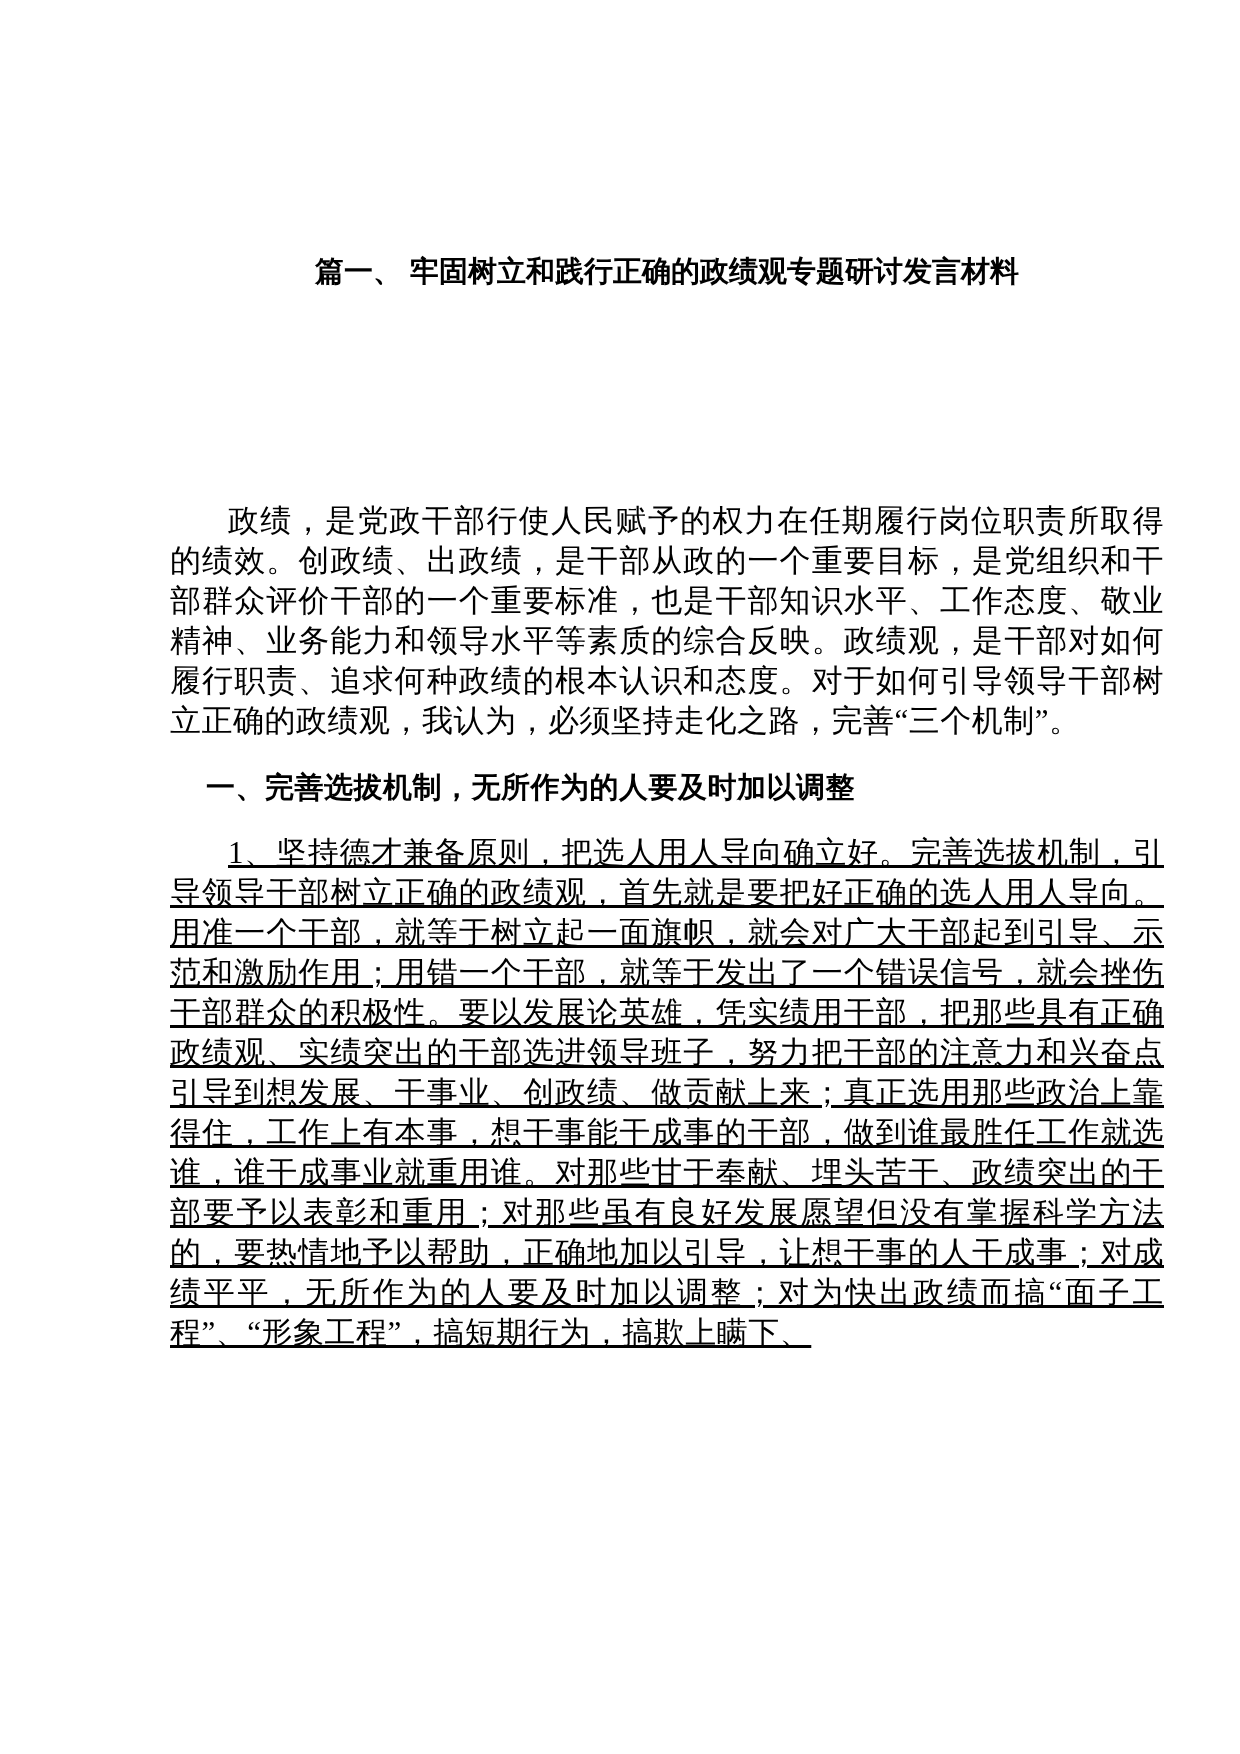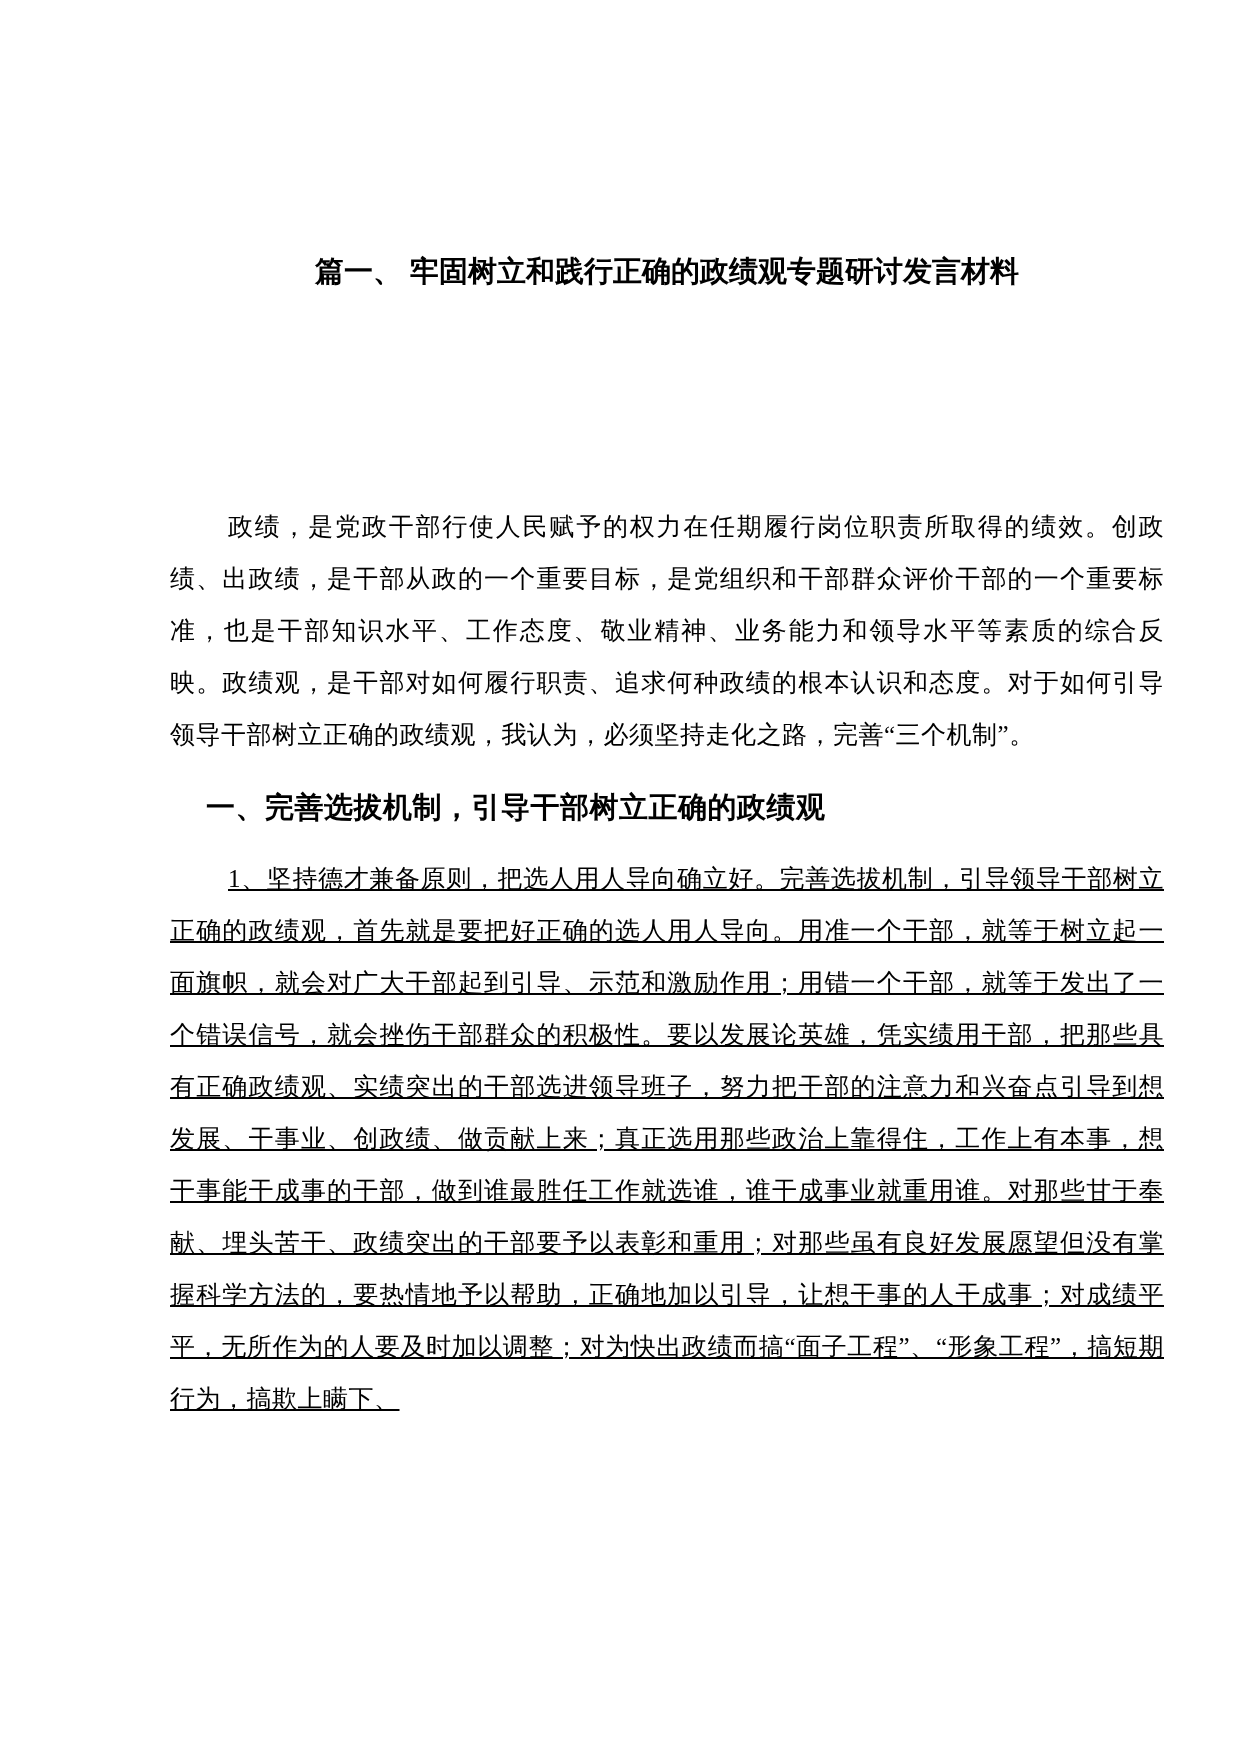--- a/index.html
+++ b/index.html
@@ -22,22 +22,22 @@
   .doc-title {
     font-family: "Liberation Sans", "DejaVu Sans", sans-serif;
     font-weight: bold;
     font-size: 29px;
     line-height: 36px;
     text-align: center;
     margin: 0;
     white-space: pre-wrap;
   }
   .para {
-    font-size: 25px;
-    line-height: 52px;
+    font-size: 31px;
+    line-height: 40px;
     text-align: justify;
     text-indent: 58px;
     margin: 0;
     letter-spacing: 0.5px;
   }
   .intro-para {
     margin-top: 212px;
   }
   .section-heading {
     font-family: "Liberation Sans", "DejaVu Sans", sans-serif;
@@ -54,16 +54,16 @@
   }
 </style>
 </head>
 <body>
 
 <div class="page">
   <h1 class="doc-title">篇一、 牢固树立和践行正确的政绩观专题研讨发言材料</h1>
 
   <p class="para intro-para">政绩，是党政干部行使人民赋予的权力在任期履行岗位职责所取得的绩效。创政绩、出政绩，是干部从政的一个重要目标，是党组织和干部群众评价干部的一个重要标准，也是干部知识水平、工作态度、敬业精神、业务能力和领导水平等素质的综合反映。政绩观，是干部对如何履行职责、追求何种政绩的根本认识和态度。对于如何引导领导干部树立正确的政绩观，我认为，必须坚持走化之路，完善“三个机制”。</p>
 
-  <h2 class="section-heading">一、完善选拔机制，引导干部树立正确的政绩观</h2>
+  <h2 class="section-heading">一、完善选拔机制，无所作为的人要及时加以调整</h2>
 
   <p class="para section-body">1、坚持德才兼备原则，把选人用人导向确立好。完善选拔机制，引导领导干部树立正确的政绩观，首先就是要把好正确的选人用人导向。用准一个干部，就等于树立起一面旗帜，就会对广大干部起到引导、示范和激励作用；用错一个干部，就等于发出了一个错误信号，就会挫伤干部群众的积极性。要以发展论英雄，凭实绩用干部，把那些具有正确政绩观、实绩突出的干部选进领导班子，努力把干部的注意力和兴奋点引导到想发展、干事业、创政绩、做贡献上来；真正选用那些政治上靠得住，工作上有本事，想干事能干成事的干部，做到谁最胜任工作就选谁，谁干成事业就重用谁。对那些甘于奉献、埋头苦干、政绩突出的干部要予以表彰和重用；对那些虽有良好发展愿望但没有掌握科学方法的，要热情地予以帮助，正确地加以引导，让想干事的人干成事；对成绩平平，无所作为的人要及时加以调整；对为快出政绩而搞“面子工程”、“形象工程”，搞短期行为，搞欺上瞒下、</p>
 </div>
 
 </body></html>

